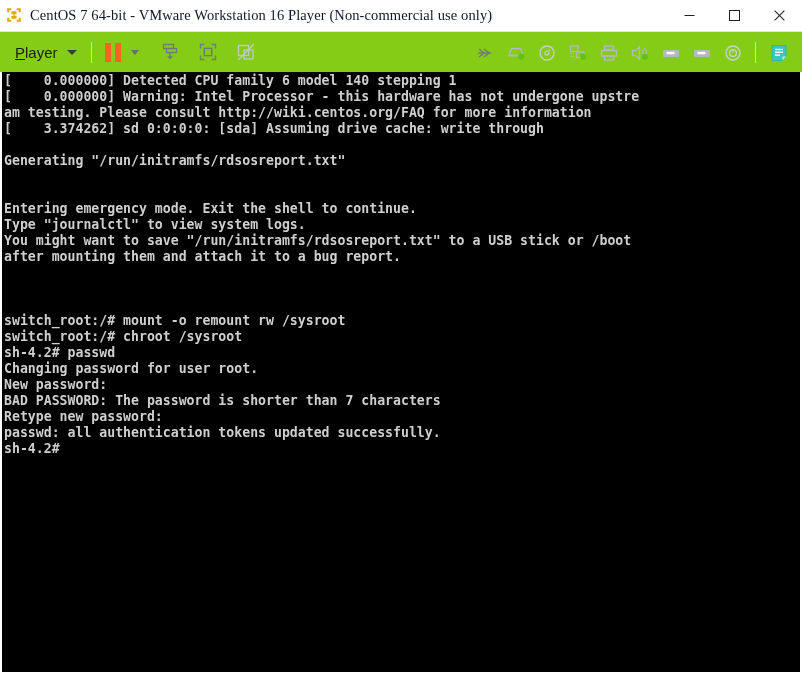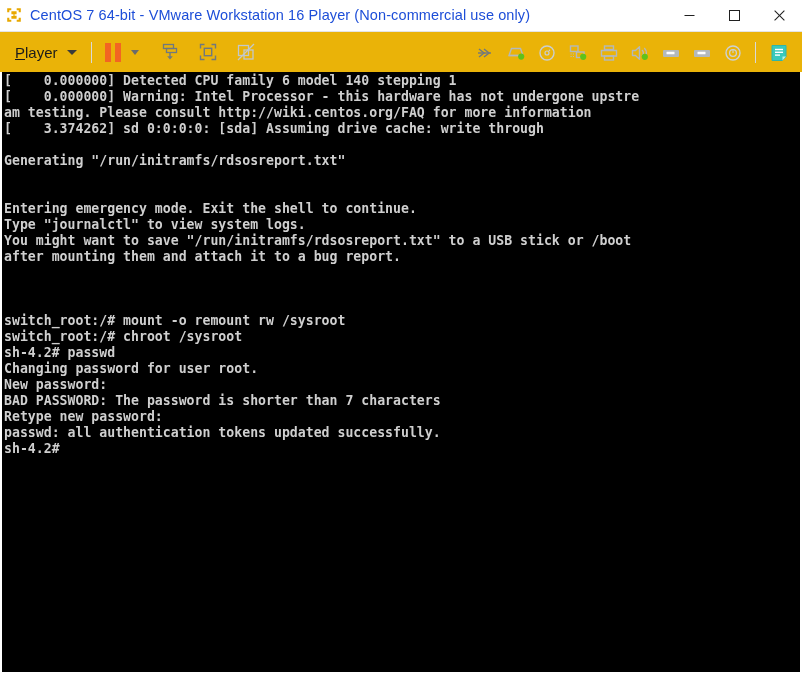--- a/index.html
+++ b/index.html
@@ -39,24 +39,24 @@
   #app-logo {
     width: 18px;
     height: 18px;
     margin-left: 5px;
     margin-right: 7px;
     flex: 0 0 auto;
     display: block;
   }
   #window-title {
     font-size: 14.5px;
-    color: #1d4ed8;
+    color: #0f172a;
     letter-spacing: 0.1px;
     white-space: nowrap;
-    font-family: Liberation Sans, sans-serif;
+    font-family: Liberation Serif, serif;
   }
   #window-controls {
     position: absolute;
     right: 0;
     top: 0;
     height: 30px;
     display: flex;
     align-items: center;
   }
   .win-btn {
@@ -66,21 +66,21 @@
     align-items: center;
     justify-content: center;
     color: #202020;
     cursor: default;
   }
 
   
   #toolbar {
     height: 41px;
     min-height: 41px;
-    background: #eab308;
+    background: #84cc16;
     border-top: 1px solid #e4e4e4;
     display: flex;
     align-items: center;
     position: relative;
     box-sizing: border-box;
   }
   #player-menu {
     display: flex;
     align-items: center;
     margin-left: 11px;

